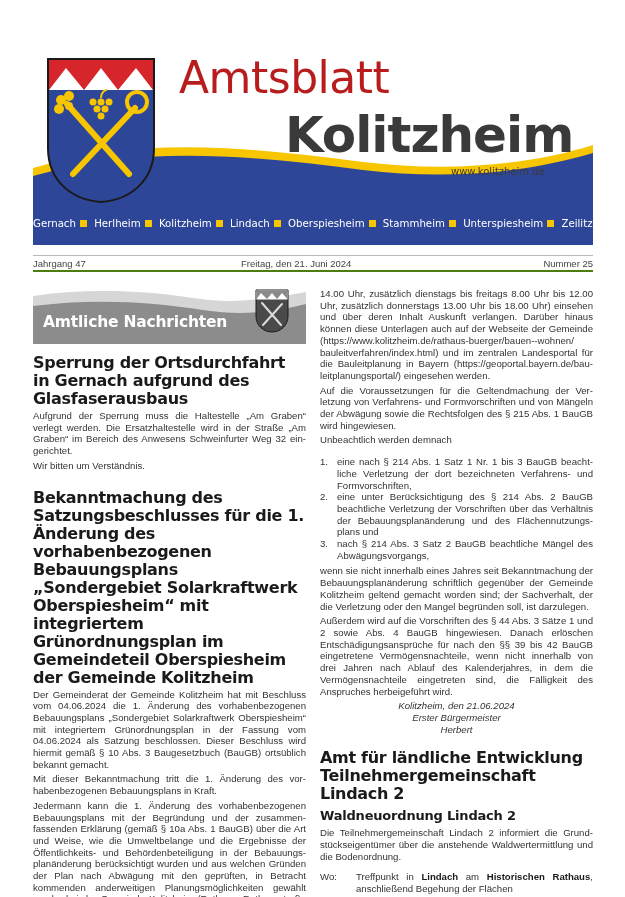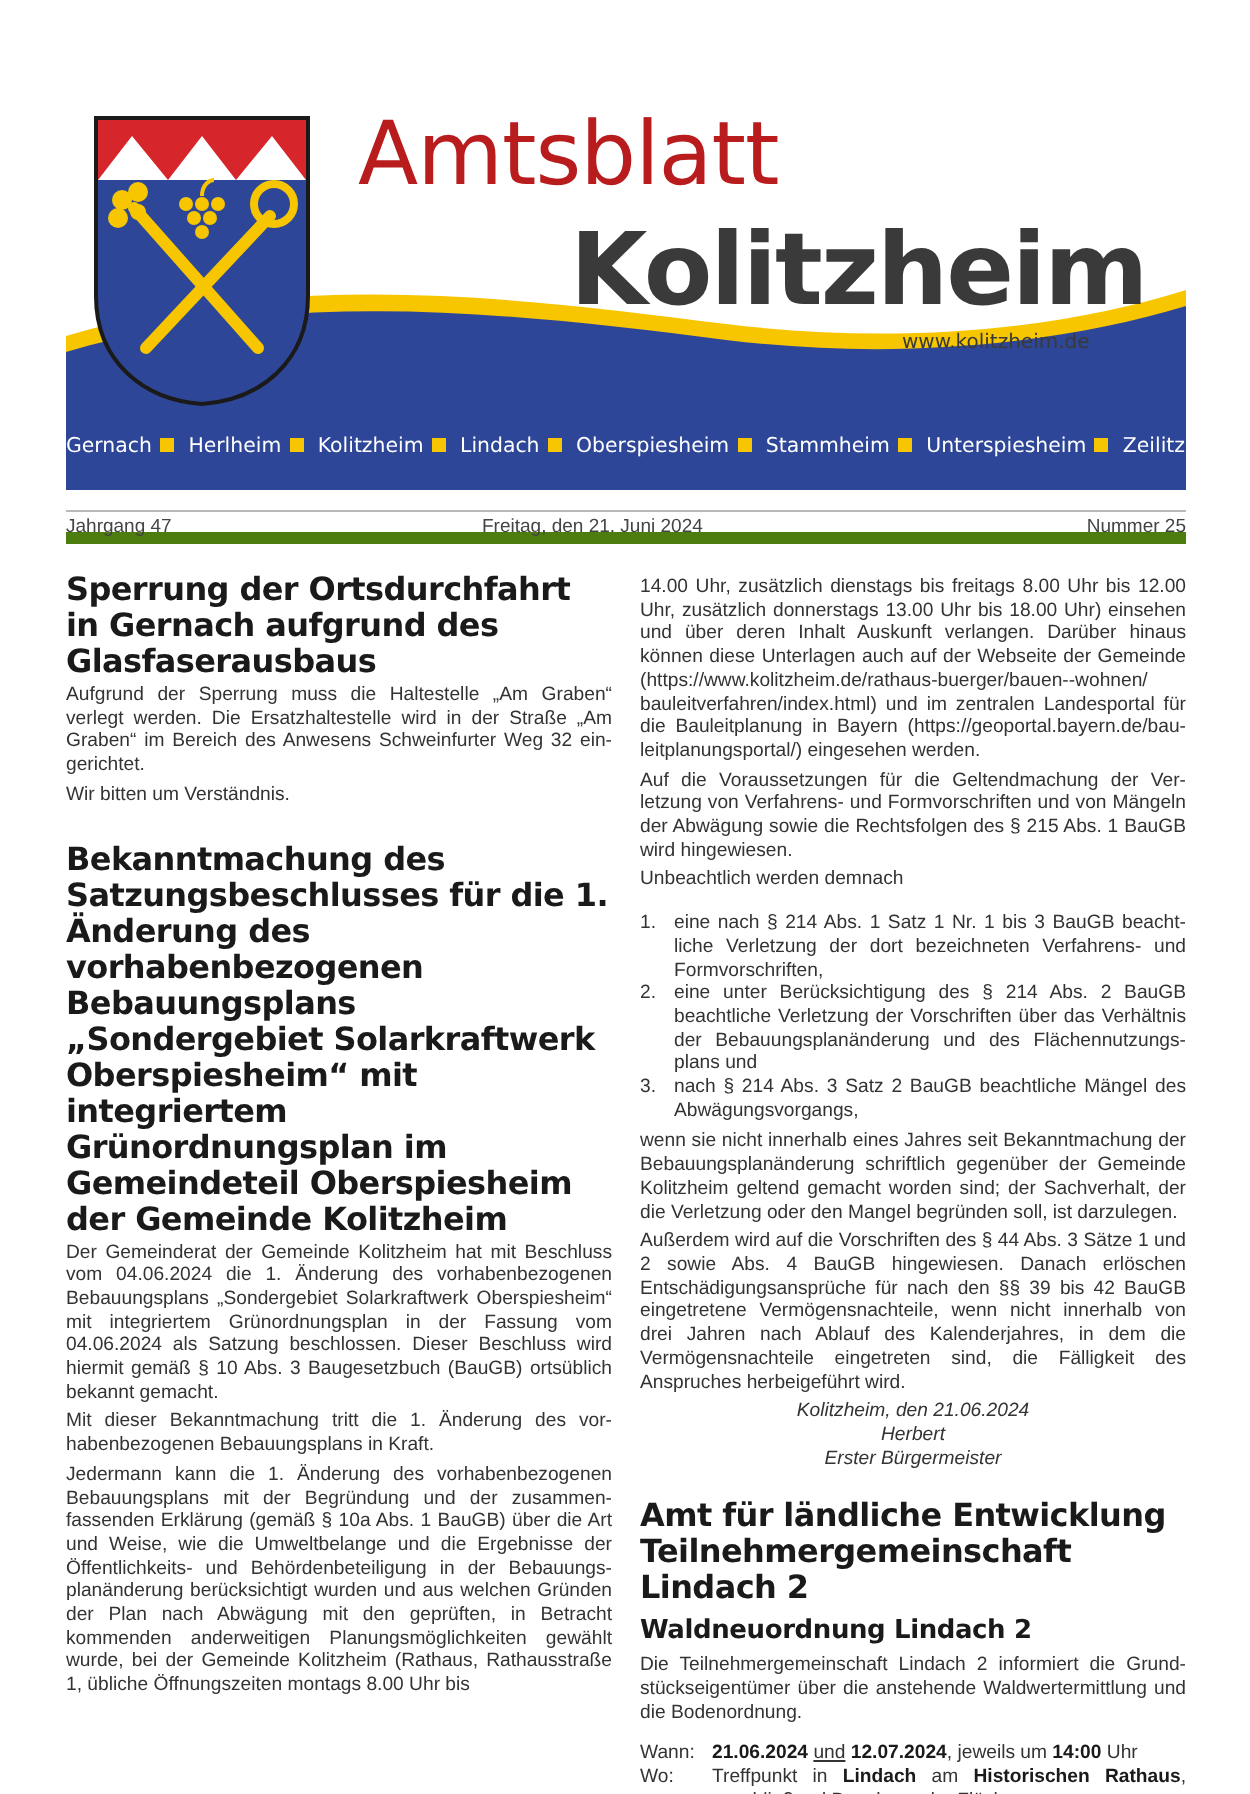--- a/index.html
+++ b/index.html
@@ -11,21 +11,21 @@
   .masthead svg.bg { position: absolute; left: 0; top: 0; }
   .title-amtsblatt { position: absolute; left: 146px; top: 12px; font-family: "DejaVu Sans", sans-serif; font-size: 44px; font-weight: normal; letter-spacing: -0.5px; color: #b91c1c; }
   .title-gemeinde { position: absolute; left: 390px; top: 40px; font-family: "DejaVu Sans", sans-serif; font-size: 17px; color: #3a3a3a; }
   .title-kolitzheim { position: absolute; left: 252px; top: 66px; font-family: "DejaVu Sans", sans-serif; font-size: 50px; font-weight: bold; letter-spacing: -1px; color: #3a3a3a; }
   .website { position: absolute; left: 418px; top: 126px; font-family: "DejaVu Sans", sans-serif; font-size: 10px; color: #3a3a3a; }
   .coat { position: absolute; left: 12px; top: 16px; }
   .villages { position: absolute; left: 0; top: 178px; width: 560px; text-align: center; font-family: "DejaVu Sans", sans-serif; font-size: 10.2px; color: #ffffff; white-space: nowrap; }
   .villages .sq { display: inline-block; width: 7px; height: 7px; background: #f7c600; margin: 0 4px 0 4px; vertical-align: 0px; }
 
   
-  .issue-bar { position: absolute; left: 33px; top: 255px; width: 560px; height: 17px; border-top: 1.5px solid #b9b9b9; border-bottom: 6px solid #4d7c0f; font-size: 9.5px; color: #444; }
+  .issue-bar { position: absolute; left: 33px; top: 255px; width: 560px; height: 17px; border-top: 1.5px solid #b9b9b9; border-bottom: 2px solid #4d7c0f; font-size: 9.5px; color: #444; }
   .issue-bar span { position: absolute; top: 2px; }
   .issue-left { left: 0; }
   .issue-center { left: 208px; }
   .issue-right { right: 0; }
 
   
   .col { position: absolute; font-size: 9.6px; line-height: 11.7px; color: #333; text-align: justify; hyphens: manual; }
   .col-left { left: 33px; top: 286px; width: 273px; }
   .col-right { left: 320px; top: 288px; width: 273px; }
 
@@ -103,20 +103,36 @@
   </div>
 </div>
 
 <div class="issue-bar">
   <span class="issue-left">Jahrgang 47</span>
   <span class="issue-center">Freitag, den 21. Juni 2024</span>
   <span class="issue-right">Nummer 25</span>
 </div>
 
 <div class="col col-left">
+  <div class="section-banner">
+    <svg width="273" height="58" viewBox="0 0 273 58">
+      <path d="M0,10 C50,2 110,4 160,12 C200,18 230,14 273,6 L273,58 L0,58 Z" fill="#d6d6d6"></path>
+      <path d="M0,20 C60,12 120,16 170,24 C210,30 240,26 273,18 L273,58 L0,58 Z" fill="#8c8c8c"></path>
+    </svg>
+    <div class="banner-label">Amtliche Nachrichten</div>
+    <svg class="mini-coat" width="34" height="44" viewBox="0 0 34 44">
+      <path d="M1,1 L33,1 L33,27 C33,37 25,43 17,43 C9,43 1,37 1,27 Z" fill="#4a4a4a" stroke="#1a1a1a" stroke-width="1"></path>
+      <rect x="1.5" y="1.5" width="31" height="9" fill="#ffffff"></rect>
+      <path d="M1.5,1.5 L32.5,1.5 L32.5,10 L27,4 L22,10 L17,4 L12,10 L6,4 L1.5,10 Z" fill="#8a8a8a"></path>
+      <g stroke="#dcdcdc" stroke-width="2" stroke-linecap="round">
+        <line x1="7" y1="14" x2="26" y2="36"></line>
+        <line x1="27" y1="15" x2="8" y2="36"></line>
+      </g>
+    </svg>
+  </div>
 
   <h2 class="headline">Sperrung der Ortsdurchfahrt in Gernach aufgrund des Glasfaserausbaus</h2>
   <p>Aufgrund der Sperrung muss die Haltestelle „Am Graben“ verlegt werden. Die Ersatzhaltestelle wird in der Straße „Am Graben“ im Bereich des Anwesens Schweinfurter Weg 32 ein­gerichtet.</p>
   <p>Wir bitten um Verständnis.</p>
 
   <div class="gap"></div>
 
   <h2 class="headline">Bekanntmachung des Satzungsbeschlusses für die 1. Änderung des vorhabenbezogenen Bebauungsplans „Sondergebiet Solarkraftwerk Oberspiesheim“ mit integriertem Grünordnungsplan im Gemeindeteil Oberspiesheim der Gemeinde Kolitzheim</h2>
   <p>Der Gemeinderat der Gemeinde Kolitzheim hat mit Beschluss vom 04.06.2024 die 1. Änderung des vorhabenbezogenen Bebauungsplans „Sondergebiet Solarkraftwerk Oberspies­heim“ mit integriertem Grünordnungsplan in der Fassung vom 04.06.2024 als Satzung beschlossen. Dieser Beschluss wird hiermit gemäß § 10 Abs. 3 Baugesetzbuch (BauGB) ortsüblich bekannt gemacht.</p>
   <p>Mit dieser Bekanntmachung tritt die 1. Änderung des vor­habenbezogenen Bebauungsplans in Kraft.</p>
@@ -131,35 +147,31 @@
   <ol class="numlist">
     <li><span class="num">1.</span><span>eine nach § 214 Abs. 1 Satz 1 Nr. 1 bis 3 BauGB beacht­liche Verletzung der dort bezeichneten Verfahrens- und Formvorschriften,</span></li>
     <li><span class="num">2.</span><span>eine unter Berücksichtigung des § 214 Abs. 2 BauGB beachtliche Verletzung der Vorschriften über das Verhältnis der Bebauungsplanänderung und des Flächennutzungs­plans und</span></li>
     <li><span class="num">3.</span><span>nach § 214 Abs. 3 Satz 2 BauGB beachtliche Mängel des Abwägungsvorgangs,</span></li>
   </ol>
 
   <p>wenn sie nicht innerhalb eines Jahres seit Bekanntmachung der Bebauungsplanänderung schriftlich gegenüber der Gemeinde Kolitzheim geltend gemacht worden sind; der Sach­verhalt, der die Verletzung oder den Mangel begründen soll, ist darzulegen.</p>
   <p>Außerdem wird auf die Vorschriften des § 44 Abs. 3 Sätze 1 und 2 sowie Abs. 4 BauGB hingewiesen. Danach erlöschen Entschädigungsansprüche für nach den §§ 39 bis 42 BauGB eingetretene Vermögensnachteile, wenn nicht innerhalb von drei Jahren nach Ablauf des Kalenderjahres, in dem die Vermögensnachteile eingetreten sind, die Fälligkeit des Anspruches herbeigeführt wird.</p>
 
   <div class="signature">Kolitzheim, den 21.06.2024</div>
+  <div class="signature">Erster Bürgermeister</div>
   <div class="signature">Herbert</div>
-  <div class="signature">Erster Bürgermeister</div>
 
   <div class="gap"></div>
 
   <h2 class="headline">Amt für ländliche Entwicklung Teilnehmergemeinschaft Lindach 2</h2>
   <h3 class="subhead">Waldneuordnung Lindach 2</h3>
   <p>Die Teilnehmergemeinschaft Lindach 2 informiert die Grund­stückseigentümer über die anstehende Waldwertermittlung und die Bodenordnung.</p>
 
   <table class="event">
     <tbody>
-        <tr>
-      <td class="k">Wann:</td>
-      <td><b>21.06.2024</b> <span class="ul">und</span> <b>12.07.2024</b><span>, jeweils um </span><b>14:00</b><span> Uhr</span></td>
-    </tr>
     <tr>
       <td class="k">Wo:</td>
       <td style="text-align:justify"><span>Treffpunkt in </span><b>Lindach</b><span> am </span><b>Historischen Rathaus</b><span>, anschließend Begehung der Flächen</span></td>
     </tr>
 
   </tbody>
     </table>
 </div>
 
 </body></html>

